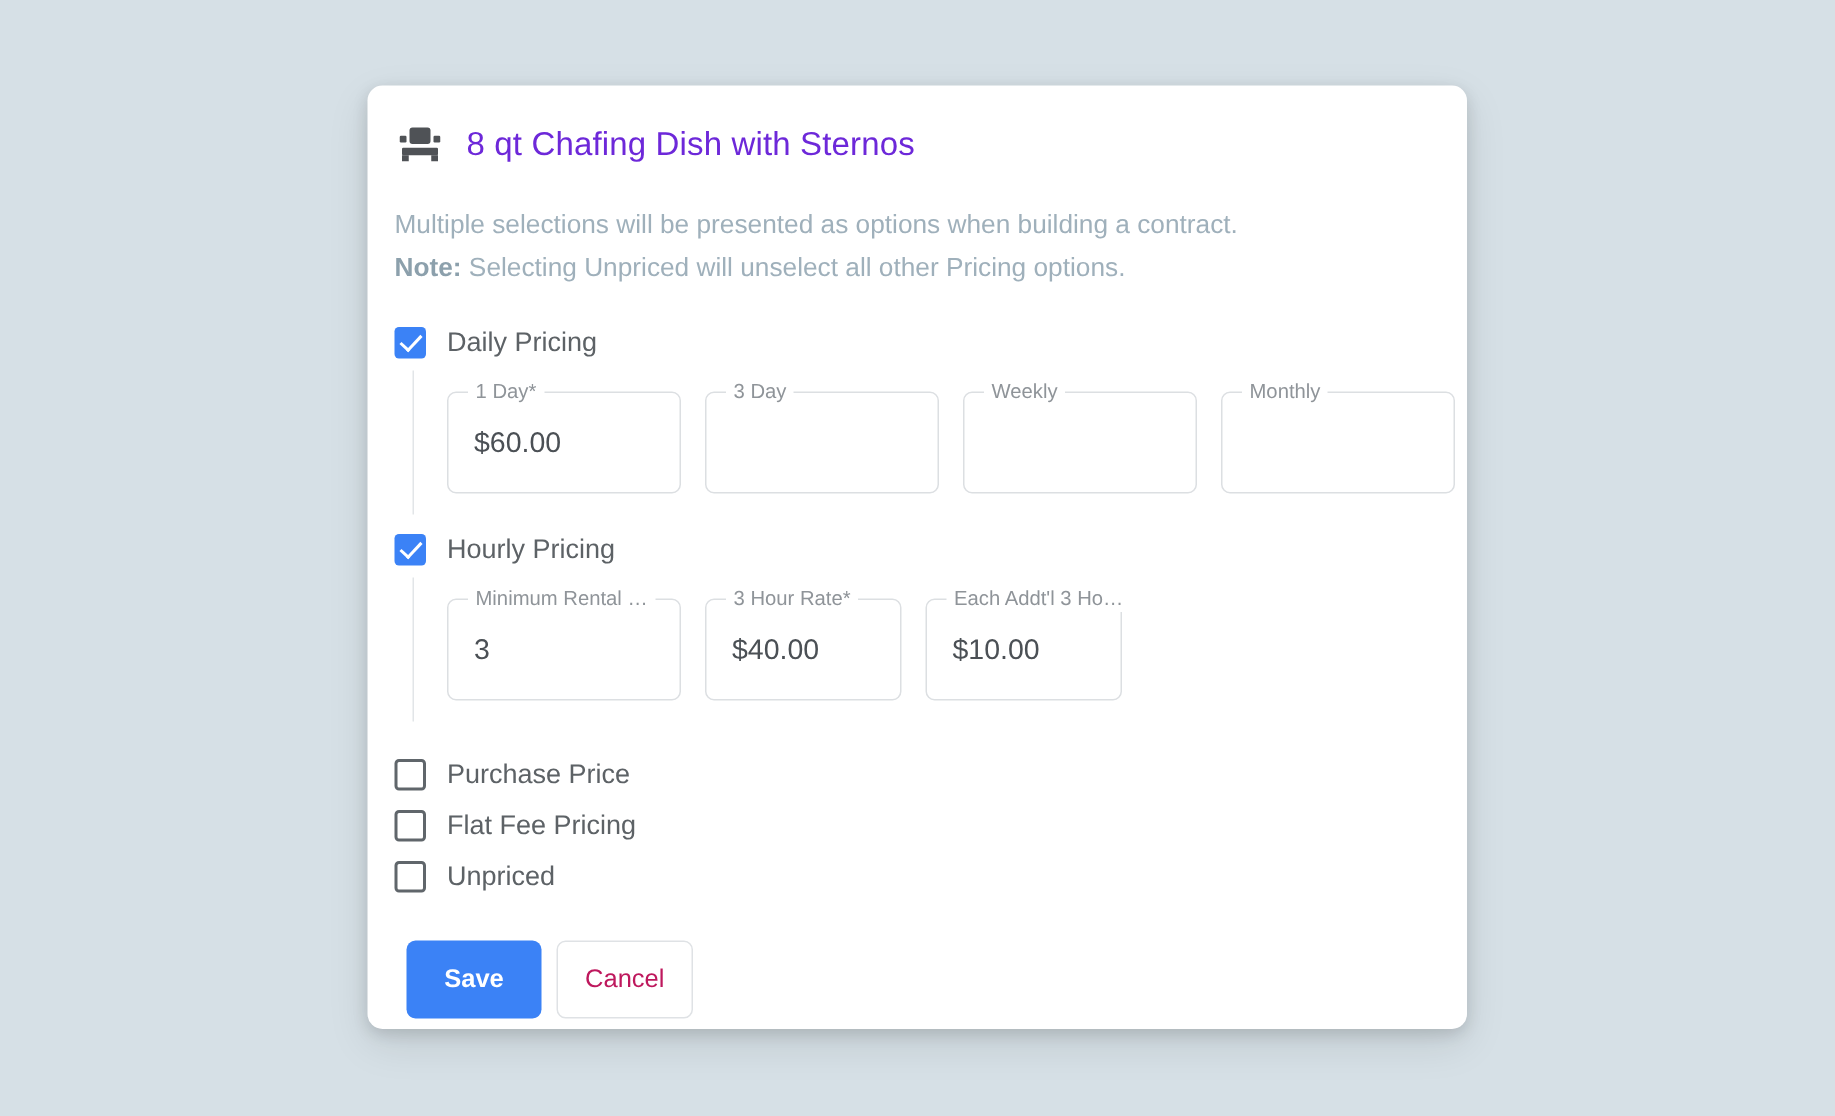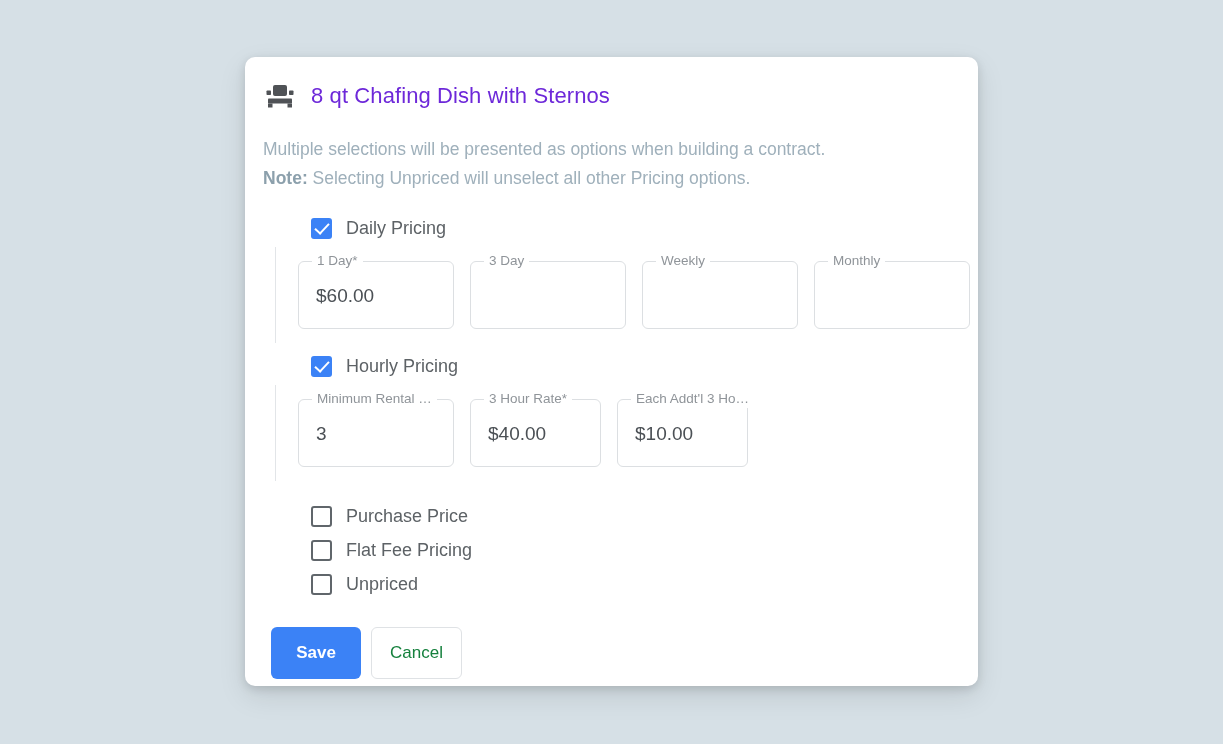--- a/index.html
+++ b/index.html
@@ -61,21 +61,20 @@
     color: #8ca0ac;
   }
 
   
   .check-row {
     display: flex;
     align-items: center;
     gap: 14px;
     padding-left: 18px;
     height: 34px;
-    margin-left: 48px;
   }
   .check-row.top-pricing { margin-top: 18px; }
   .check-row.hourly-row  { margin-top: 6px; padding-left: 18px; }
 
   .cbox {
     width: 21px;
     height: 21px;
     border-radius: 3px;
     flex: 0 0 auto;
     position: relative;
@@ -181,21 +180,21 @@
   }
   .btn-save {
     background: #3b82f6;
     color: #ffffff;
     border: none;
     width: 90px;
     font-weight: bold;
   }
   .btn-cancel {
     background: #ffffff;
-    color: #15803d;
+    color: #be185d;
     border: 1px solid #dfe2e5;
     width: 91px;
   }
 </style>
 </head>
 <body>
 
 <div class="dialog-card">
 
   <div class="dialog-header">

